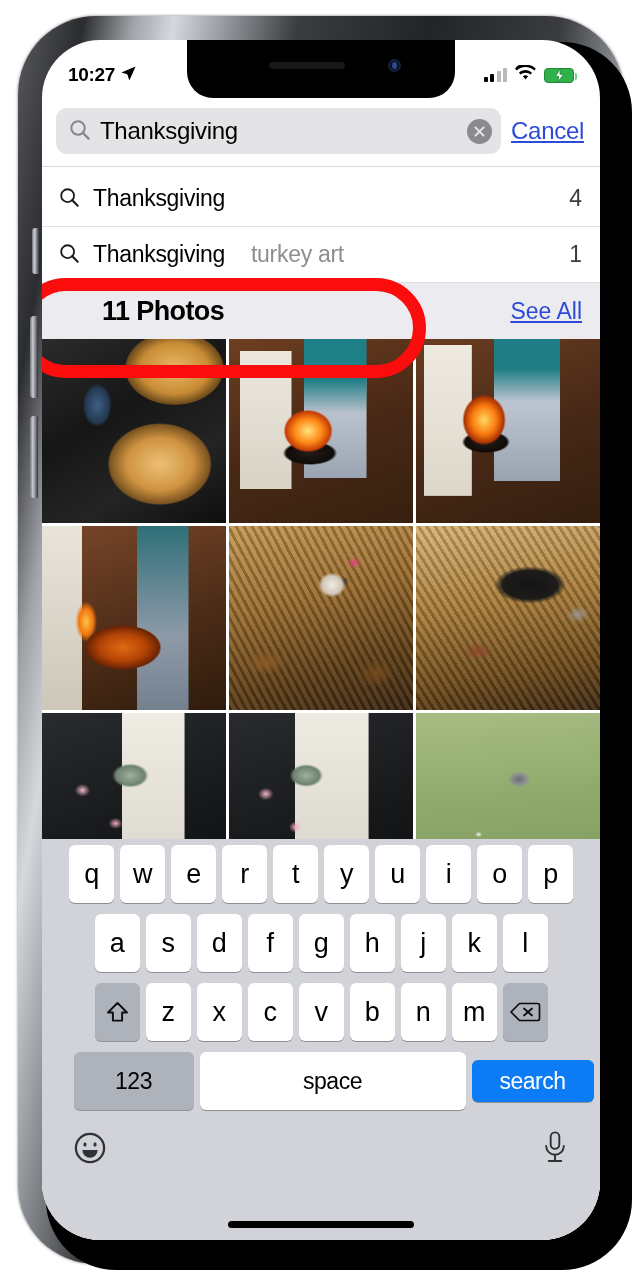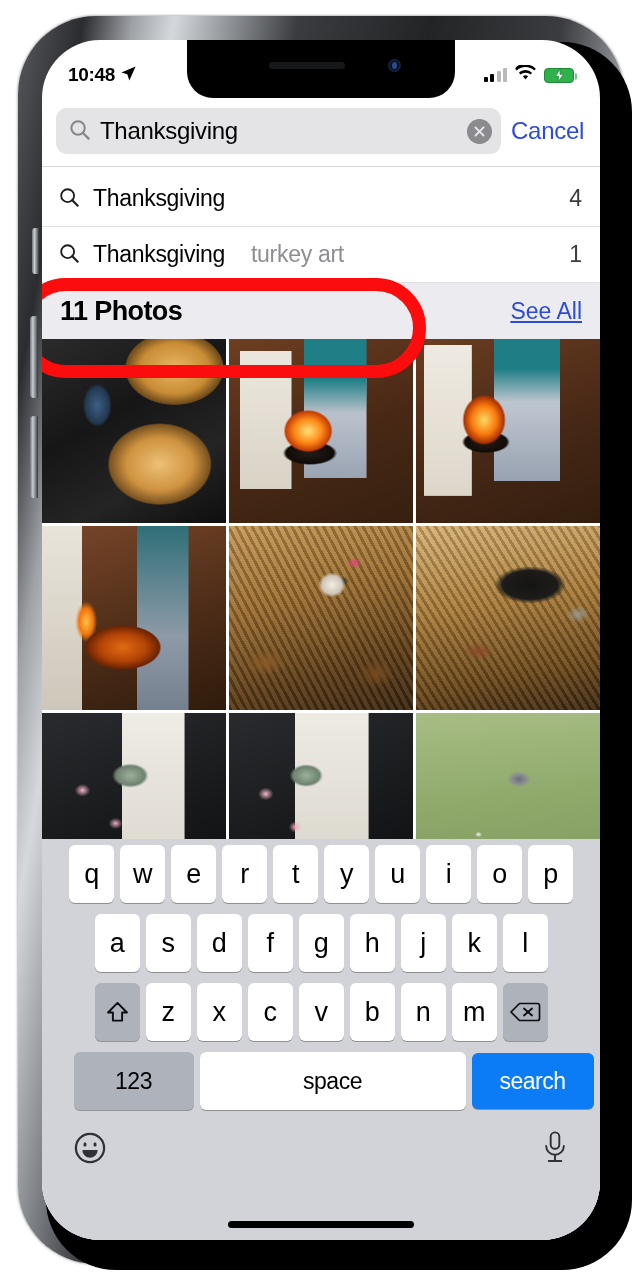--- a/index.html
+++ b/index.html
@@ -127,21 +127,21 @@
     display: flex; align-items: center; gap: 9px;
     padding: 0 9px 0 12px;
   }
   #search-field .q-text { flex: 1; font-size: 24px; color: #000; letter-spacing: -.3px; }
   #clear-search-button {
     width: 25px; height: 25px; border-radius: 50%;
     background: #8a8a8f; flex: none;
     display:flex; align-items:center; justify-content:center;
   }
   #cancel-button {
-    font-size: 24px; color: #2c4bd8; 
+    font-size: 24px; color: #2c4bd8; text-decoration: underline;
     letter-spacing: -.3px; white-space: nowrap; padding-right: 2px;
   }
 
   
   #suggestion-list {
     position: absolute; top: 131px; left: 0; right: 0;
     background: #fff; z-index: 10;
   }
   .suggestion-row {
     height: 56px; display: flex; align-items: center;
@@ -154,21 +154,21 @@
   .suggestion-row .s-count { font-size: 23px; color: #3b3b3e; }
 
   
   #photos-section {
     position: absolute; top: 243px; left: 0; right: 0; bottom: 0;
     background: #ececf0;
     z-index: 5;
   }
   #photos-header {
     height: 56px; display: flex; align-items: center;
-    justify-content: space-between; padding: 0 18px 0 18px;
+    justify-content: space-between; padding: 0 18px 0 18px; margin-left: 42px;
   }
   #photos-count { font-size: 27px; font-weight: bold; color: #000; letter-spacing: -.6px; }
   #see-all-link { font-size: 23px; color: #2c4bd8; text-decoration: underline; }
 
   #photo-grid {
     display: grid;
     grid-template-columns: repeat(3, 1fr);
     gap: 3px;
     background: #fff;
   }
@@ -296,21 +296,21 @@
   #kb-row-2 .key { width: 45px; }
   #kb-row-3 .key { width: 45px; }
   .key-fn {
     background: #aeb2ba;
     box-shadow: 0 1px 0 rgba(0,0,0,.3);
   }
   #shift-key, #backspace-key { width: 62px; }
   #numbers-key { width: 120px; height: 58px; font-size: 23px; }
   #space-key { flex: 1; height: 58px; font-size: 23px; max-width: 266px; text-align: right; }
   #search-key {
-    width: 122px; height: 56px; font-size: 23px;
+    width: 122px; height: 42px; font-size: 23px;
     background: #0b7cf6; color: #fff;
   }
 
   #kb-bottom-bar {
     display: flex; align-items: center; justify-content: space-between;
     padding: 4px 30px 0 30px; height: 60px;
   }
 
   #home-indicator {
     position: absolute; left: 50%; transform: translateX(-50%);
@@ -332,21 +332,21 @@
 
 <div id="screen">
 
   <div id="notch">
     <div id="earpiece-speaker"></div>
     <div id="front-camera"></div>
   </div>
 
   <div id="status-bar">
     <div id="status-left">
-      <span id="status-time">10:48</span>
+      <span id="status-time">10:27</span>
       <span>
         <svg width="17" height="17" viewBox="0 0 24 24">
             <path d="M22 2L2 10.5l8.3 2.6L13.2 22z" fill="#000"></path>
           </svg>
       </span>
     </div>
     <div id="status-right">
       <span class="bars">
         <i class="on"></i>
           <i class="on"></i>

